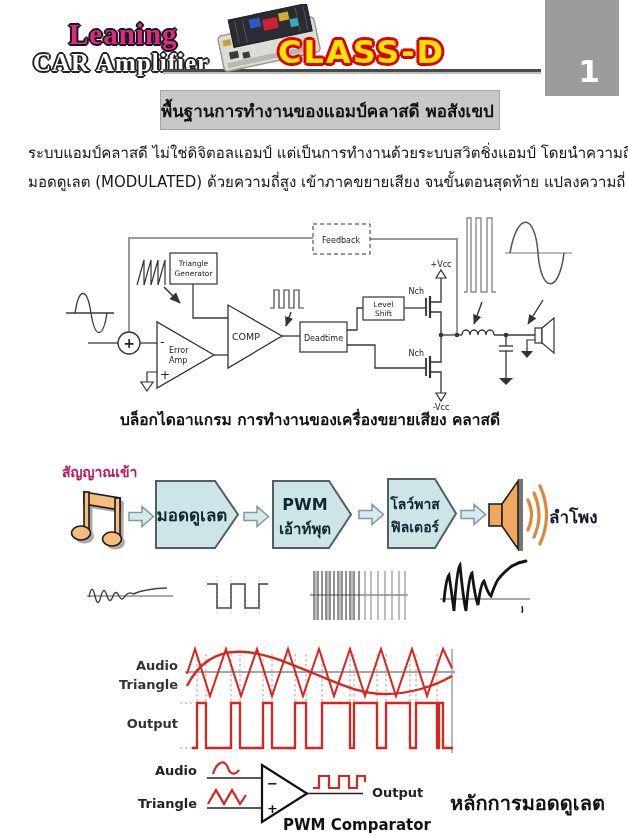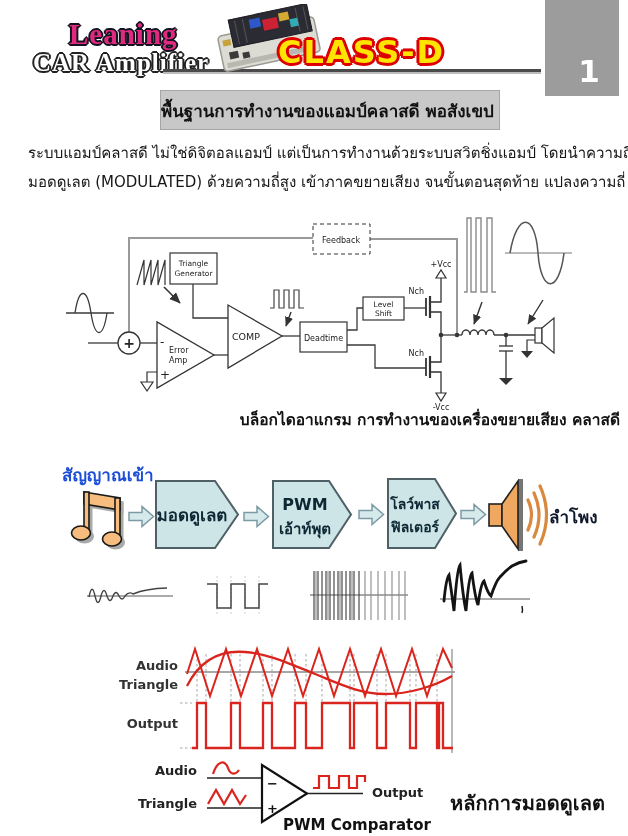--- a/index.html
+++ b/index.html
@@ -43,25 +43,25 @@
     border:1px solid #a5a5a5;display:flex;align-items:center;}
   .title-bar span{font-size:17px;font-weight:bold;color:#111;}
 
   
   .intro{left:28px;top:139px;width:580px;font-size:15px;color:#161616;}
   .intro div{line-height:29px;white-space:nowrap;}
 
   
   .blockdiag{left:30px;top:210px;}
   .blockdiag text{font-family:"DejaVu Sans",sans-serif;fill:#222;}
-  .caption{left:0;top:407px;width:620px;text-align:right;
+  .caption{left:0;top:407px;width:620px;text-align:center;
     font-size:15.5px;font-weight:bold;color:#111;}
 
   
-  .flow-input-label{left:62px;top:461px;font-size:17px;font-weight:bold;color:#1d4ed8;}
+  .flow-input-label{left:62px;top:461px;font-size:14px;font-weight:bold;color:#be185d;}
   .flow-output-label{left:549px;top:503px;font-size:17px;font-weight:bold;color:#0f172a;}
   .pent text{font-weight:bold;fill:#0d2733;font-family:"DejaVu Sans",sans-serif;}
 
   
   .pwmchart text,.compdiag text{font-family:"DejaVu Sans",sans-serif;}
 </style>
 </head>
 <body>
 
 <div class="page">

